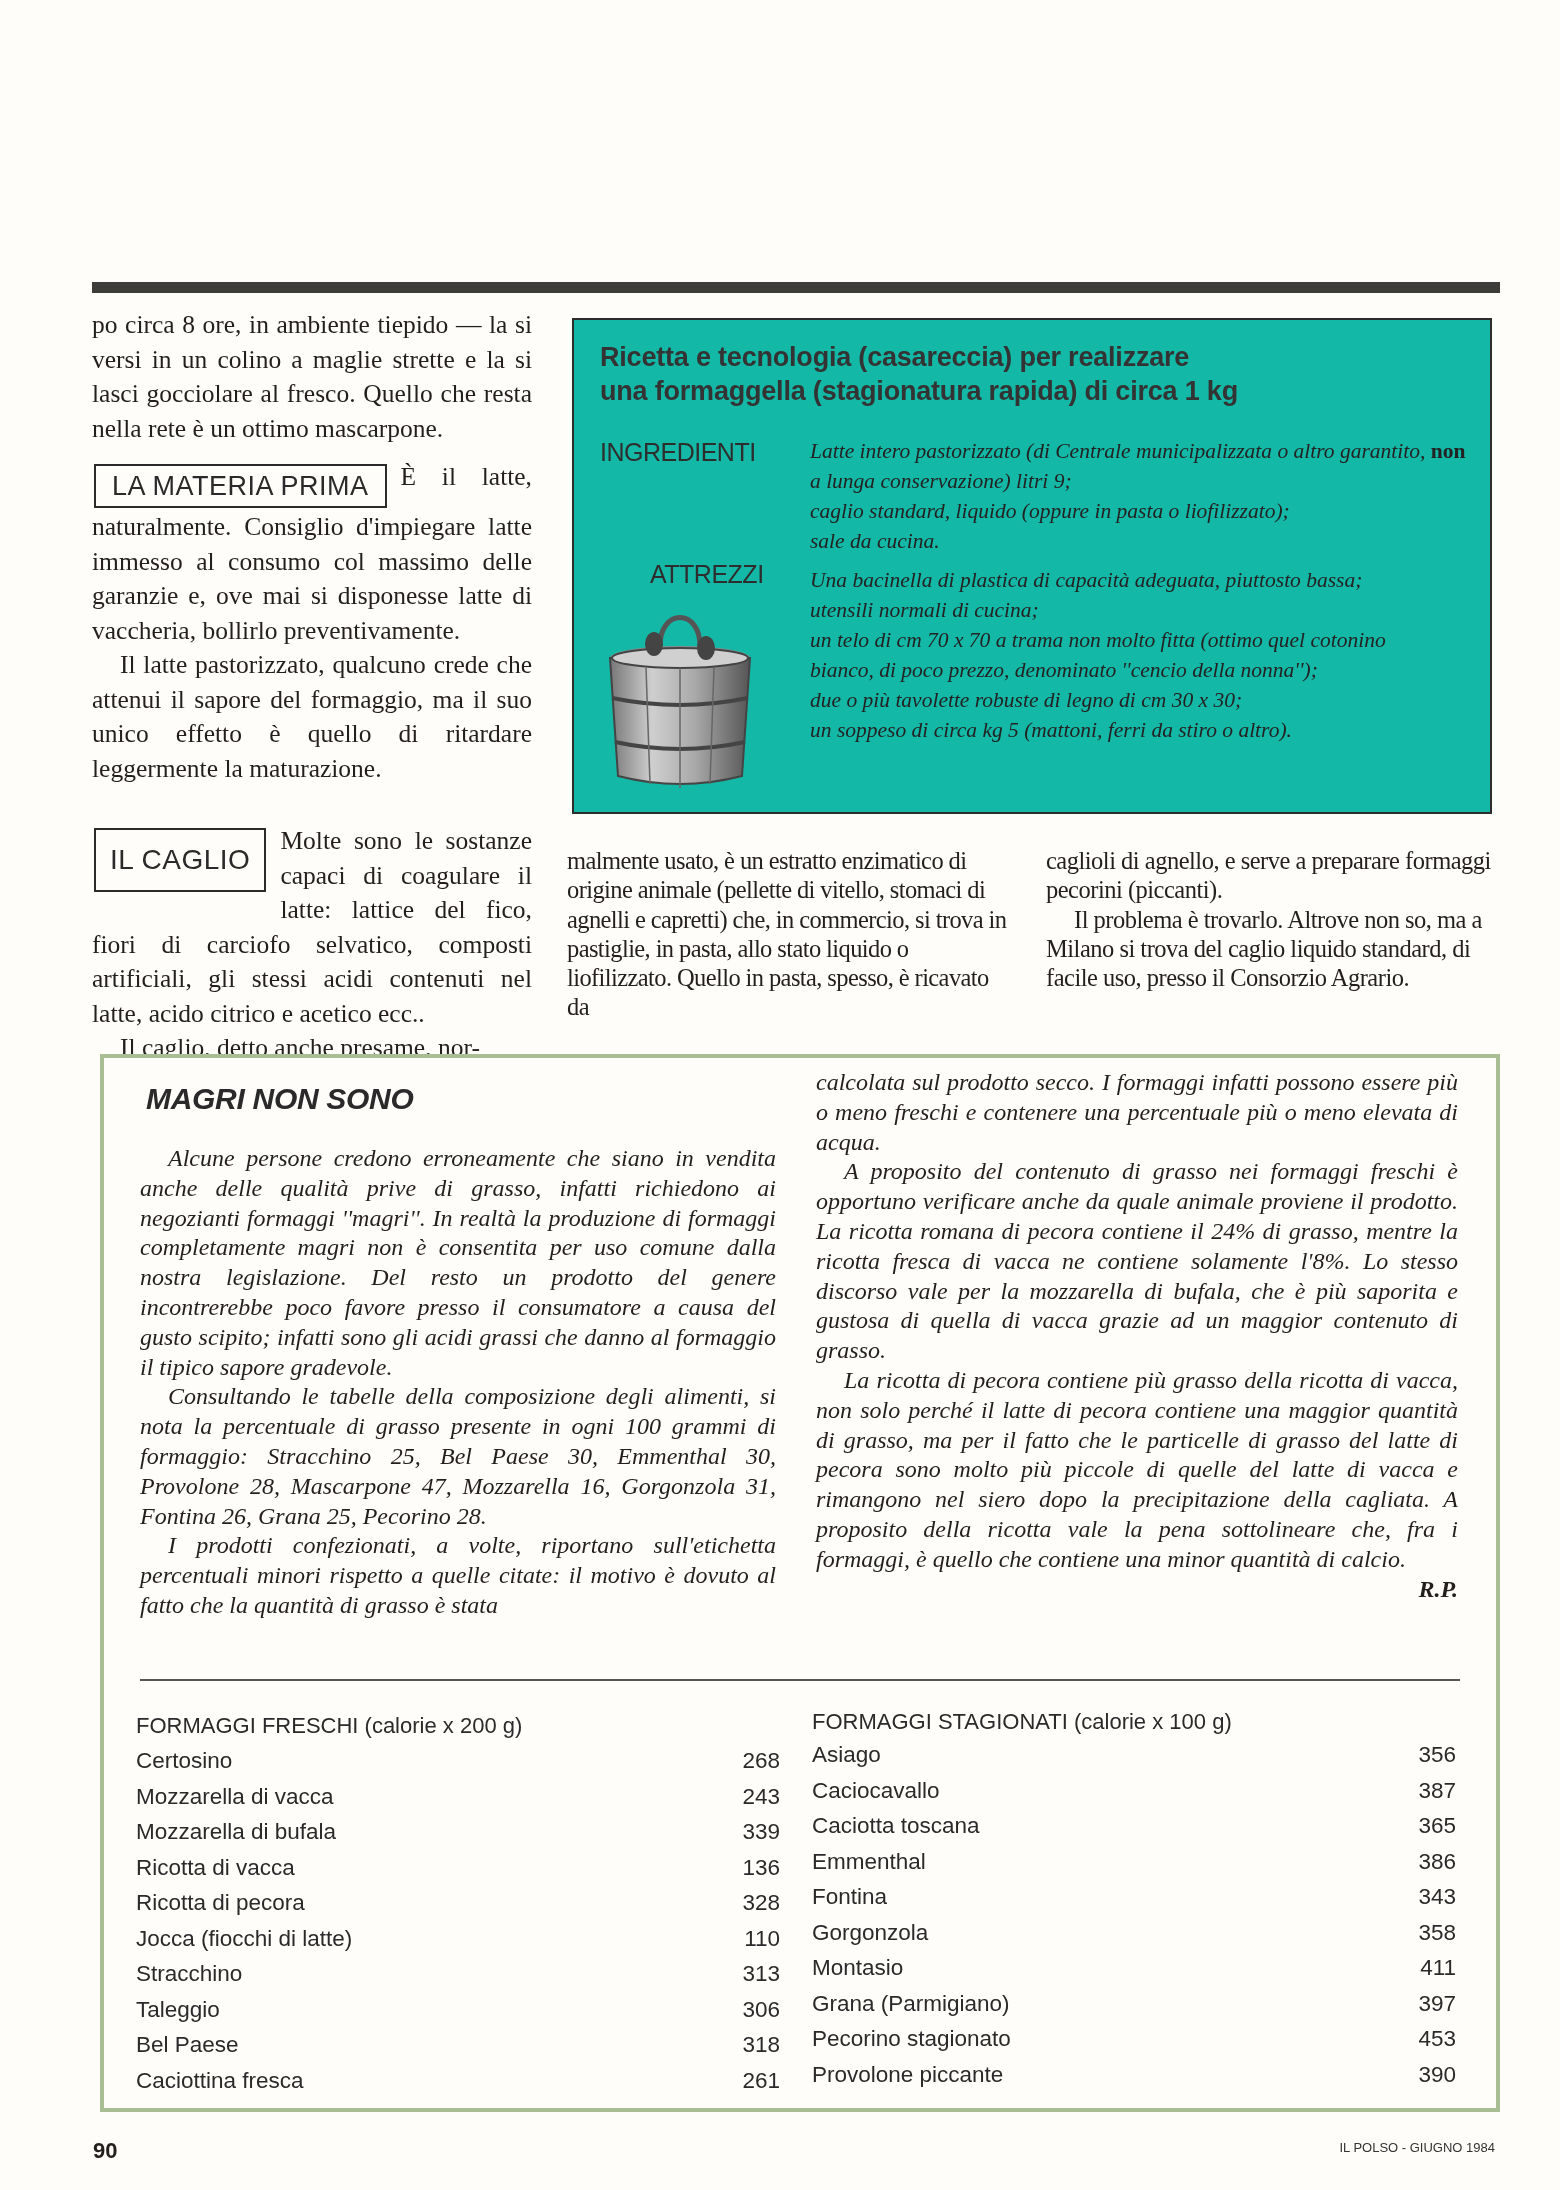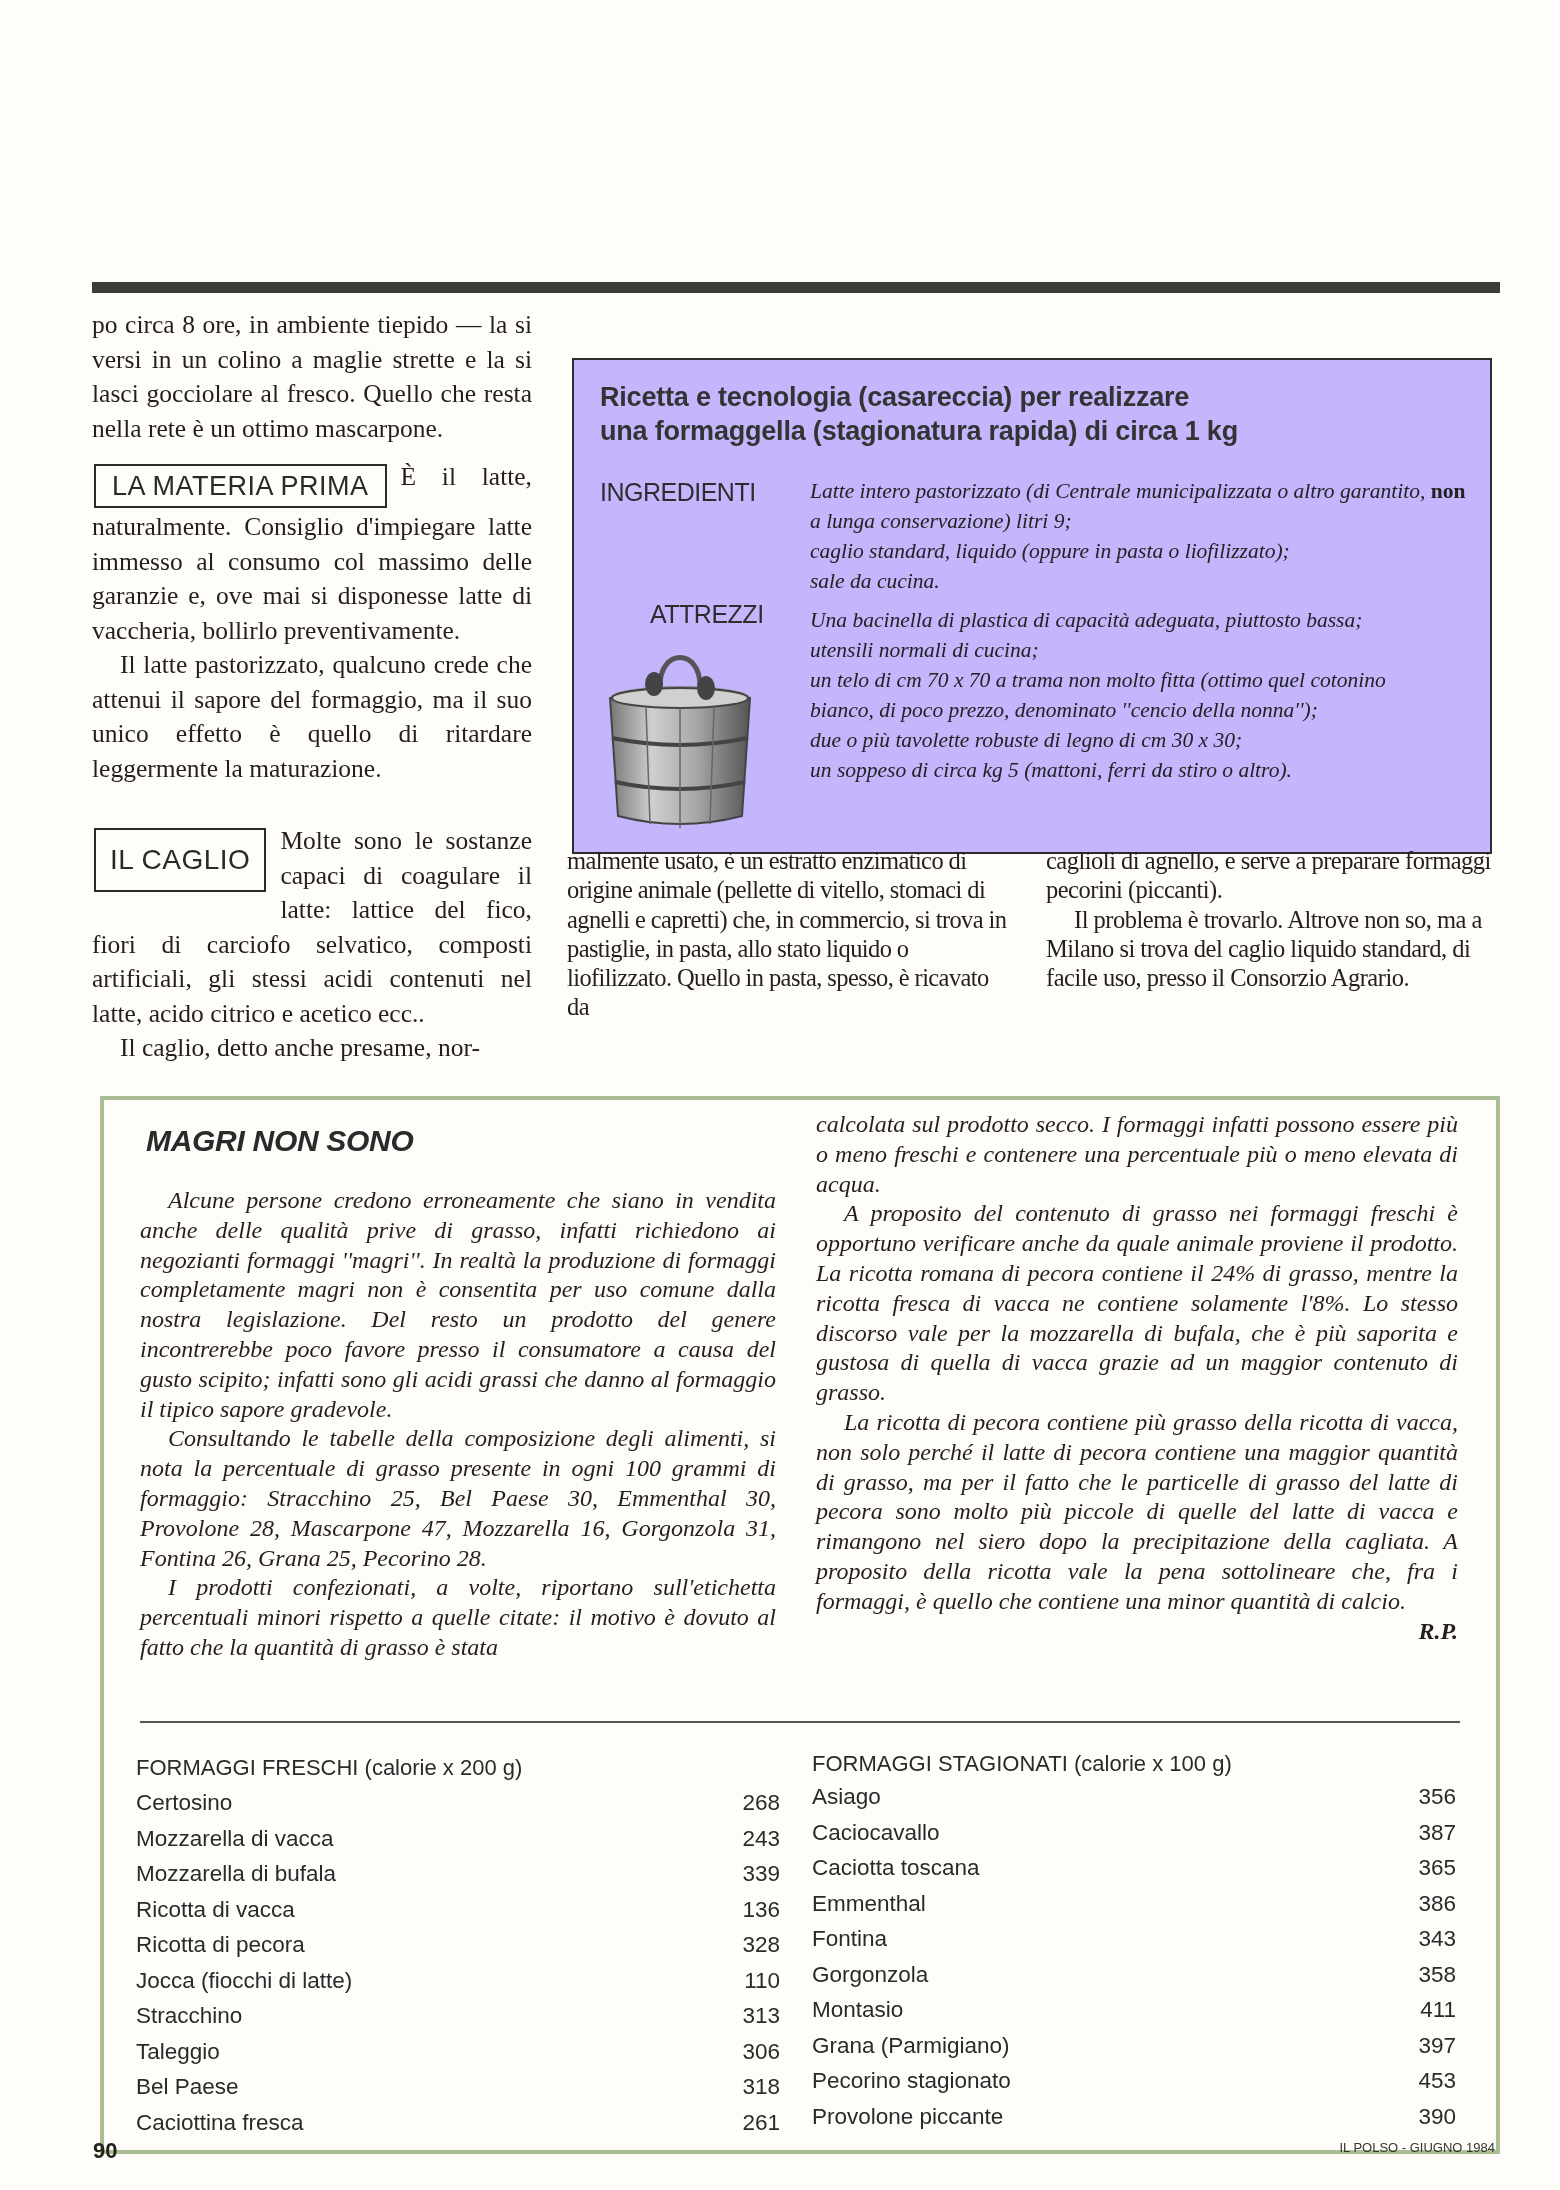--- a/index.html
+++ b/index.html
@@ -21,21 +21,21 @@
 
   .sec-box {
     display: inline-block; border: 2px solid #2b2b2b; font-family: "Liberation Sans", sans-serif;
     font-size: 28px; letter-spacing: 0.5px; padding: 4px 18px; line-height: 36px;
     float: left; margin: 4px 14px 2px 2px; color: #2a2a2a;
   }
 
   
   #recipe-box {
     left: 572px; top: 318px; width: 920px; height: 496px;
-    border: 2px solid #2d2d2d; box-sizing: border-box; background: #c4b5fd; margin-top: 40px;
+    border: 2px solid #2d2d2d; box-sizing: border-box; background: #14b8a6;
   }
   #recipe-title {
     left: 26px; top: 20px; font-size: 27px; line-height: 34px; font-weight: bold; color: #333;
     font-family: "Liberation Sans", sans-serif; letter-spacing: -0.2px;
   }
   .recipe-label {
     font-family: "Liberation Sans", sans-serif; font-size: 25px; color: #2d2d2d; letter-spacing: -0.5px;
   }
   .recipe-list {
     font-style: italic; font-size: 21.5px; line-height: 30px; color: #222;
@@ -128,21 +128,21 @@
     <ellipse cx="118" cy="50" rx="9" ry="12" fill="#444"></ellipse>
   </svg>
 </div>
 
 <div class="abs flow serif" style="left:567px; top:846px; width:448px; font-size:24.5px; line-height:29.3px; letter-spacing:-0.6px;">malmente usato, è un estratto enzimatico di origine animale (pellette di vitello, stomaci di agnelli e capretti) che, in commercio, si trova in pastiglie, in pasta, allo stato liquido o liofilizzato. Quello in pasta, spesso, è ricavato da</div>
 <div class="abs flow serif" style="left:1046px; top:846px; width:448px; font-size:24.5px; line-height:29.3px; letter-spacing:-0.5px;">
   <div>caglioli di agnello, e serve a preparare formaggi pecorini (piccanti).</div>
   <div style="text-indent:28px;">Il problema è trovarlo. Altrove non so, ma a Milano si trova del caglio liquido standard, di facile uso, presso il Consorzio Agrario.</div>
 </div>
 
-<div id="magri-box" class="abs" style="border-color: rgb(169, 191, 147); margin-top: 42px;">
+<div id="magri-box" class="abs" style="border-color: rgb(169, 191, 147);">
   <div id="magri-title" class="abs">MAGRI NON SONO</div>
   <div class="abs magri-text" style="left:36px; top:86px; width:636px;">
     <p class="indent">Alcune persone credono erroneamente che siano in vendita anche delle qualità prive di grasso, infatti richiedono ai negozianti formaggi ''magri''. In realtà la produzione di formaggi completamente magri non è consentita per uso comune dalla nostra legislazione. Del resto un prodotto del genere incontrerebbe poco favore presso il consumatore a causa del gusto scipito; infatti sono gli acidi grassi che danno al formaggio il tipico sapore gradevole.</p>
     <p class="indent">Consultando le tabelle della composizione degli alimenti, si nota la percentuale di grasso presente in ogni 100 grammi di formaggio: Stracchino 25, Bel Paese 30, Emmenthal 30, Provolone 28, Mascarpone 47, Mozzarella 16, Gorgonzola 31, Fontina 26, Grana 25, Pecorino 28.</p>
     <p class="indent">I prodotti confezionati, a volte, riportano sull'etichetta percentuali minori rispetto a quelle citate: il motivo è dovuto al fatto che la quantità di grasso è stata</p>
   </div>
   <div class="abs magri-text" style="left:712px; top:10px; width:642px;">
     <p>calcolata sul prodotto secco. I formaggi infatti possono essere più o meno freschi e contenere una percentuale più o meno elevata di acqua.</p>
     <p class="indent">A proposito del contenuto di grasso nei formaggi freschi è opportuno verificare anche da quale animale proviene il prodotto. La ricotta romana di pecora contiene il 24% di grasso, mentre la ricotta fresca di vacca ne contiene solamente l'8%. Lo stesso discorso vale per la mozzarella di bufala, che è più saporita e gustosa di quella di vacca grazie ad un maggior contenuto di grasso.</p>
     <p class="indent">La ricotta di pecora contiene più grasso della ricotta di vacca, non solo perché il latte di pecora contiene una maggior quantità di grasso, ma per il fatto che le particelle di grasso del latte di pecora sono molto più piccole di quelle del latte di vacca e rimangono nel siero dopo la precipitazione della cagliata. A proposito della ricotta vale la pena sottolineare che, fra i formaggi, è quello che contiene una minor quantità di calcio.</p>

